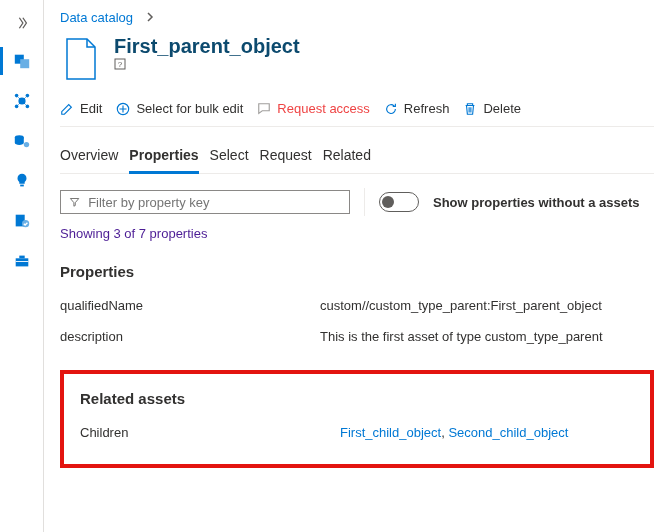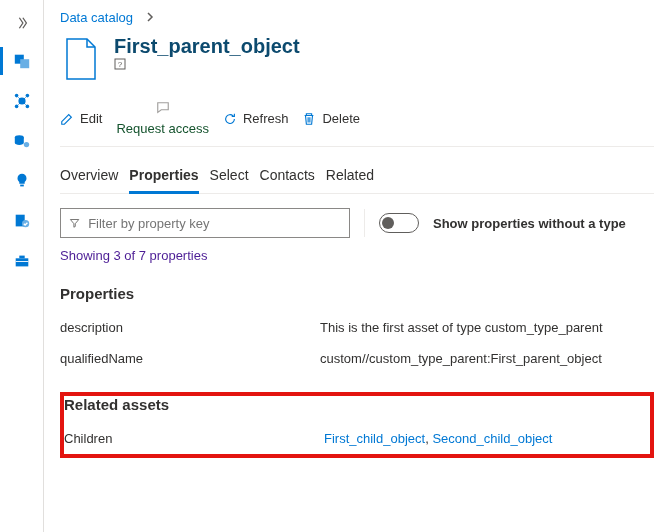--- a/index.html
+++ b/index.html
@@ -93,21 +93,21 @@
       margin-bottom: 6px;
     }
     .toolbar-btn {
       display: flex;
       align-items: center;
       gap: 6px;
       font-size: 13px;
       color: #323130;
       cursor: pointer;
     }
-    .toolbar-btn.disabled { color: #14532d; flex-direction: column; }
+    .toolbar-btn.disabled { color: #ef4444; }
     .toolbar-btn svg { flex-shrink: 0; }
     .tabs {
       display: flex;
       gap: 11px;
       border-bottom: 1px solid #edebe9;
       padding: 8px 0 0 0;
     }
     .tab {
       padding: 6px 0 10px 0;
       font-size: 14px;
@@ -129,21 +129,21 @@
       display: flex;
       align-items: center;
       gap: 14px;
       margin-top: 14px;
     }
     .filter-input {
       display: flex;
       align-items: center;
       gap: 8px;
       border: 1px solid #8a8886;
-      height: 30px;
+      height: 24px;
       padding: 0 8px;
       width: 290px;
     }
     .filter-input input {
       border: none;
       outline: none;
       font-size: 13px;
       width: 100%;
       color: #323130;
     }
@@ -183,21 +183,21 @@
     .prop-row {
       display: flex;
       padding: 8px 0;
       font-size: 13px;
     }
     .prop-key { width: 260px; color: #323130; }
     .prop-val { flex: 1; color: #323130; }
     .related-box {
       margin-top: 18px;
       border: 4px solid #e3140f;
-      padding: 0;
+      padding: 16px;
     }
     .related-box .section-title { margin-top: 0; }
     .link { color: #0078d4; cursor: pointer; }
   </style>
 </head>
 <body>
 
 <div class="sidebar">
   <div class="sidebar-expand">
     <svg width="14" height="14" viewBox="0 0 16 16">
@@ -278,20 +278,27 @@
     </div>
   </div>
 
   <div class="toolbar">
     <div class="toolbar-btn">
       <svg width="14" height="14" viewBox="0 0 16 16">
           <path d="M2 11l8-8 3 3-8 8H2z" fill="none" stroke="#0078d4" stroke-width="1.3"></path>
         </svg>
       <span>Edit</span>
     </div>
+    <div class="toolbar-btn">
+      <svg width="14" height="14" viewBox="0 0 16 16">
+          <circle cx="8" cy="8" r="6.5" fill="none" stroke="#0078d4" stroke-width="1.3"></circle>
+          <path d="M8 4v8M4 8h8" stroke="#0078d4" stroke-width="1.3"></path>
+        </svg>
+      <span>Select for bulk edit</span>
+    </div>
     <div class="toolbar-btn disabled">
       <svg width="14" height="14" viewBox="0 0 16 16">
           <path d="M2 2h12v8H6l-4 3z" fill="none" stroke="#a19f9d" stroke-width="1.3"></path>
         </svg>
       <span>Request access</span>
     </div>
     <div class="toolbar-btn">
       <svg width="14" height="14" viewBox="0 0 16 16">
           <path d="M13 8a5 5 0 1 1-1.5-3.5M13 2v3h-3" fill="none" stroke="#0078d4" stroke-width="1.3"></path>
         </svg>
@@ -302,49 +309,49 @@
           <path d="M3 4h10M5 4V2h6v2M4 4l1 10h6l1-10M7 6v6M9 6v6" fill="none" stroke="#0078d4" stroke-width="1.3"></path>
         </svg>
       <span>Delete</span>
     </div>
   </div>
 
   <div class="tabs">
     <div class="tab">Overview</div>
     <div class="tab active">Properties</div>
     <div class="tab">Select</div>
-    <div class="tab">Contacts</div>
+    <div class="tab">Request</div>
     <div class="tab">Related</div>
   </div>
 
   <div class="filter-row">
     <div class="filter-input">
       <svg width="12" height="12" viewBox="0 0 16 16">
           <path d="M2 3h12l-5 6v4l-2 1v-5z" fill="none" stroke="#605e5c" stroke-width="1.2"></path>
         </svg>
       <input type="text" placeholder="Filter by property key" style="">
     </div>
     <div class="divider-v"></div>
     <div class="toggle">
       <div class="toggle-knob"></div>
     </div>
-    <div class="toggle-label">Show properties without a type</div>
+    <div class="toggle-label">Show properties without a assets</div>
   </div>
 
   <div class="showing">Showing 3 of 7 properties</div>
 
   <div class="section-title">Properties</div>
 
+  <div class="prop-row">
+    <div class="prop-key">qualifiedName</div>
+    <div class="prop-val">custom//custom_type_parent:First_parent_object</div>
+  </div>
   <div class="prop-row">
     <div class="prop-key">description</div>
     <div class="prop-val">This is the first asset of type custom_type_parent</div>
-  </div>
-  <div class="prop-row">
-    <div class="prop-key">qualifiedName</div>
-    <div class="prop-val">custom//custom_type_parent:First_parent_object</div>
   </div>
 
   <div class="related-box">
     <div class="section-title">Related assets</div>
     <div class="prop-row">
       <div class="prop-key">Children</div>
       <div class="prop-val">
         <span class="link">First_child_object</span><span>, </span><span class="link">Second_child_object</span>
       </div>
     </div>

